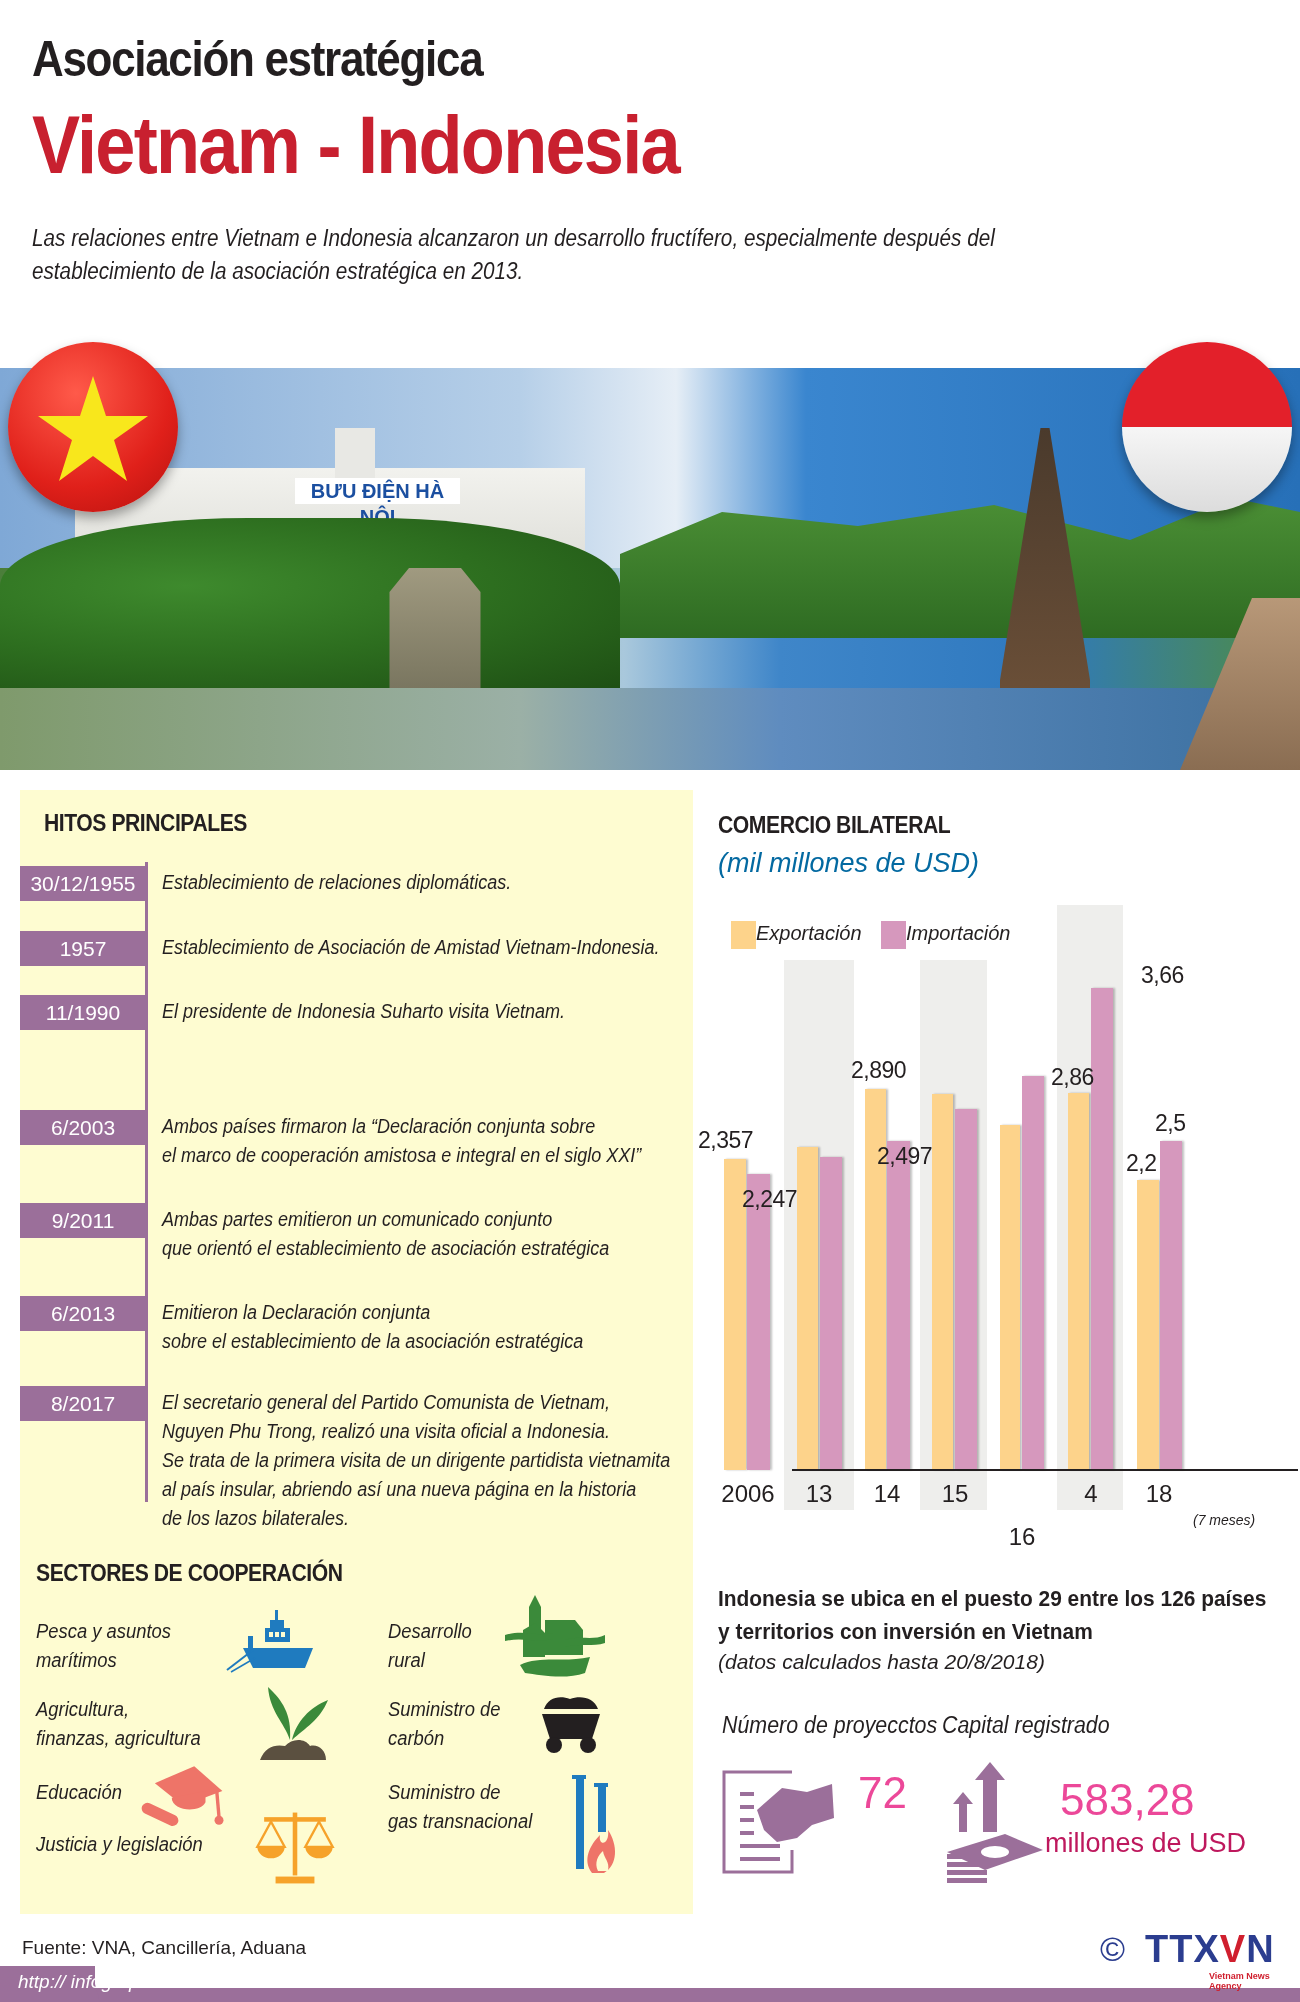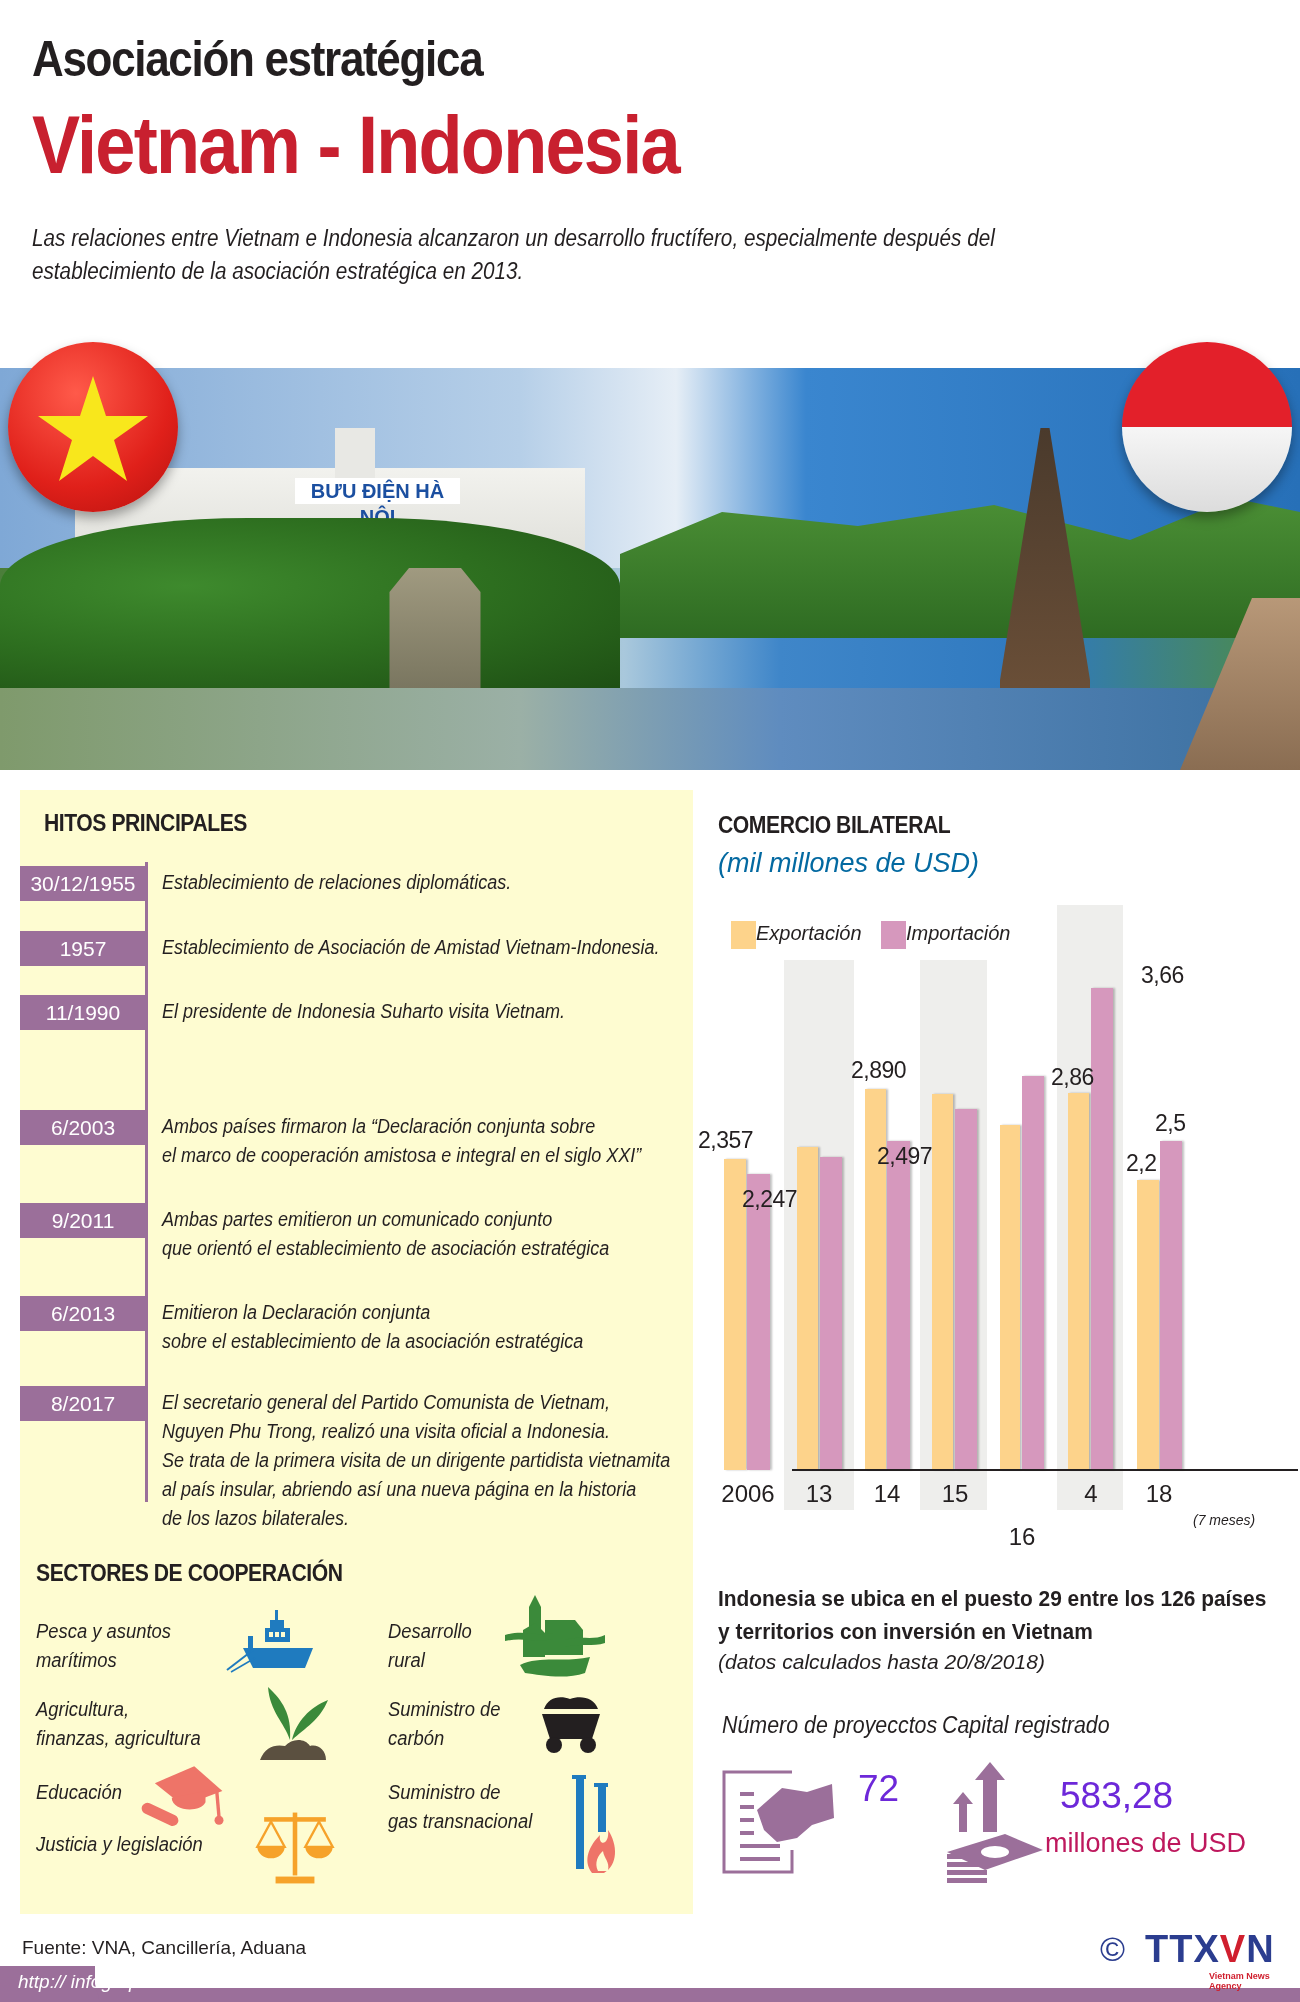--- a/index.html
+++ b/index.html
@@ -49,21 +49,21 @@
   .baseline { left: 792px; top: 1469px; width: 506px; height: 2px; background: #231f20; }
   .val { font-size: 23px; color: #231f20; letter-spacing: -0.5px; }
   .val.b { font-weight: normal; }
   .xlab { font-size: 24px; color: #231f20; width: 70px; text-align: center; }
   .xnote { left: 1193px; top: 1512px; font-size: 14px; font-style: italic; color: #231f20; }
 
   
   .inv-h { left: 718px; top: 1582px; width: 580px; font-size: 22px; font-weight: bold; line-height: 33px; color: #231f20; transform: scaleX(0.95); transform-origin: left; }
   .inv-sub { left: 718px; top: 1650px; font-size: 21px; font-style: italic; color: #231f20; }
   .inv-lbl { font-size: 23px; font-style: italic; color: #231f20; transform: scaleX(0.93); transform-origin: left; white-space: nowrap; }
-  .inv-num { font-size: 37px; color: #6d28d9; }
+  .inv-num { font-size: 44px; color: #ec4899; }
   .inv-unit { font-size: 27px; color: #be185d; }
 
   
   .source { left: 22px; top: 1937px; font-size: 19px; color: #231f20; }
   .footer-bar { left: 0; top: 1988px; width: 1300px; height: 14px; background: #9b6f9a; }
   .footer-tab { left: 0; top: 1966px; width: 100px; height: 36px; background: #9b6f9a; clip-path: polygon(0 0, 90% 0, 100% 100%, 0 100%); }
   .footer-url { left: 18px; top: 1971px; font-size: 19px; font-style: italic; color: #ffffff; }
   .logo { left: 1100px; top: 1930px; width: 190px; height: 55px; }
   .copy { font-size: 34px; color: #2b3d8f; }
   .ttx { font-size: 38px; font-weight: bold; color: #2b3d8f; letter-spacing: 1px; }

